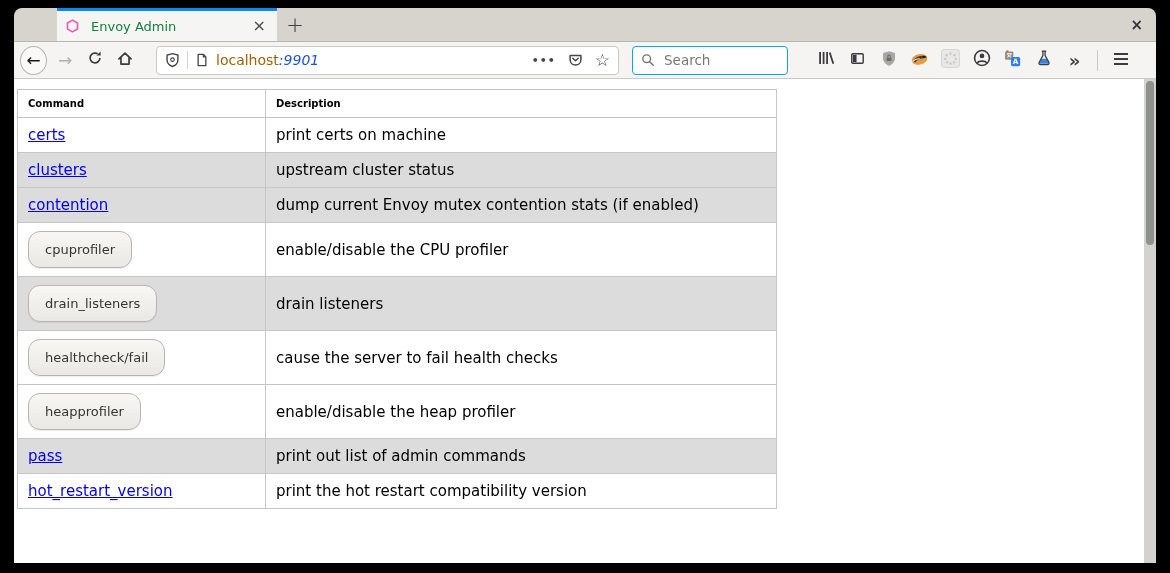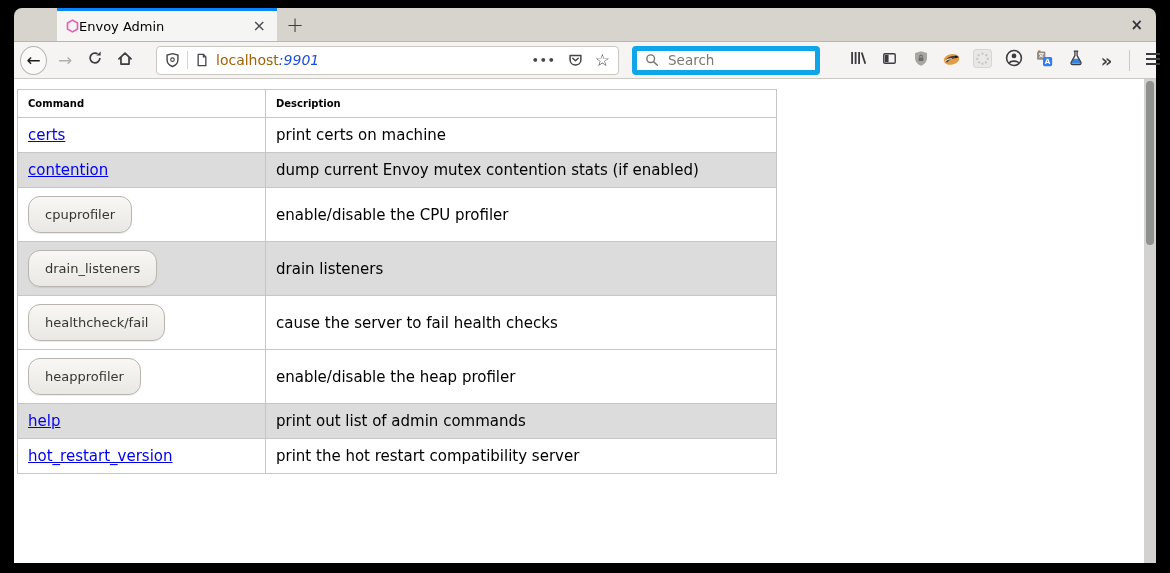--- a/index.html
+++ b/index.html
@@ -13,21 +13,21 @@
   
   .titlebar {
     height:34px; background:#d7d3cd; border-radius:8px 8px 0 0;
     border-bottom:1px solid #b9b5af; display:flex; align-items:stretch; position:relative;
   }
   .tab {
     margin-left:43px; width:220px; background:#f5f5f4; border-top:3px solid #0a84ff;
     display:flex; align-items:center; padding:0 9px;
   }
   .favicon { display:flex; align-items:center; }
-  .tab-title { font-size:13px; color:#000000; margin-left:0; flex:1; white-space:nowrap; overflow:hidden; }
+  .tab-title { font-size:13px; color:#15803d; margin-left:12px; flex:1; white-space:nowrap; overflow:hidden; }
   .tab-close { color:#4a4a4f; font-size:16px; line-height:1; padding:0 2px; cursor:default; }
   .new-tab { width:36px; display:flex; align-items:center; justify-content:center; color:#3c3c41; font-size:21px; font-weight:300; }
   .window-close {
     position:absolute; right:13px; top:0; bottom:0; display:flex; align-items:center;
     color:#33333a; font-size:15px; font-weight:bold;
   }
 
   
   .navbar {
     height:37px; background:#f5f4f2; border-bottom:1px solid #ccc9c4;
@@ -46,22 +46,22 @@
     padding:0 8px; flex:none;
   }
   .urlbar .vsep { width:1px; height:18px; background:#d5d3cf; margin:0 7px; }
   .url-text { font-size:14px; margin-left:7px; flex:1; white-space:nowrap; }
   .url-host { color:#a16207; }
   .url-port { color:#1d4ed8;font-style:italic; }
   .urlbar-right { display:flex; align-items:center; gap:11px; }
   .dots { font-size:11px; letter-spacing:1px; color:#45454a; font-weight:bold; }
   .star { font-size:17px; color:#45454a; line-height:1; }
   .searchbar {
-    margin-left:13px; width:188px; height:29px; background:#fff;
-    border:5px solid #0ea5e9; border-radius:4px; display:flex; align-items:center;
+    margin-left:13px; width:156px; height:29px; background:#fff;
+    border:1px solid #0ea5e9; border-radius:4px; display:flex; align-items:center;
     padding:0 8px; flex:none;
   }
   .searchbar input {
     border:none; outline:none; background:transparent; width:100%;
     font-family:"DejaVu Sans", sans-serif; font-size:13.5px; color:#45454a; margin-left:7px;
   }
   .searchbar input::placeholder { color:#7a7874; opacity:1; }
   .right-icons { display:flex; align-items:center; margin-left:23px; }
   .icon-btn { width:31px; height:30px; display:flex; align-items:center; justify-content:center; flex:none; }
   .chev { font-size:18px; font-weight:bold; color:#3f3f43; }
@@ -267,46 +267,50 @@
           <th class="col-cmd">Command</th>
           <th class="col-desc">Description</th>
         </tr>
       </thead>
       <tbody>
           <tr>
             <td><a href="#">certs</a></td>
             <td>print certs on machine</td>
           </tr>
           <tr class="stripe">
+            <td><a href="#">clusters</a></td>
+            <td>upstream cluster status</td>
+          </tr>
+          <tr class="stripe">
             <td><a href="#">contention</a></td>
             <td>dump current Envoy mutex contention stats (if enabled)</td>
           </tr>
           <tr>
             <td><button class="cmd-button">cpuprofiler</button></td>
             <td>enable/disable the CPU profiler</td>
           </tr>
           <tr class="stripe">
             <td><button class="cmd-button">drain_listeners</button></td>
             <td>drain listeners</td>
           </tr>
           <tr>
             <td><button class="cmd-button">healthcheck/fail</button></td>
             <td>cause the server to fail health checks</td>
           </tr>
           <tr>
             <td><button class="cmd-button">heapprofiler</button></td>
             <td>enable/disable the heap profiler</td>
           </tr>
           <tr class="stripe">
-            <td><a href="#">help</a></td>
+            <td><a href="#">pass</a></td>
             <td>print out list of admin commands</td>
           </tr>
           <tr>
             <td><a href="#">hot_restart_version</a></td>
-            <td>print the hot restart compatibility server</td>
+            <td>print the hot restart compatibility version</td>
           </tr>
         </tbody>
     </table>
     <div class="scrollbar">
       <div class="scroll-thumb"></div>
     </div>
   </div>
 
 </div>
 

